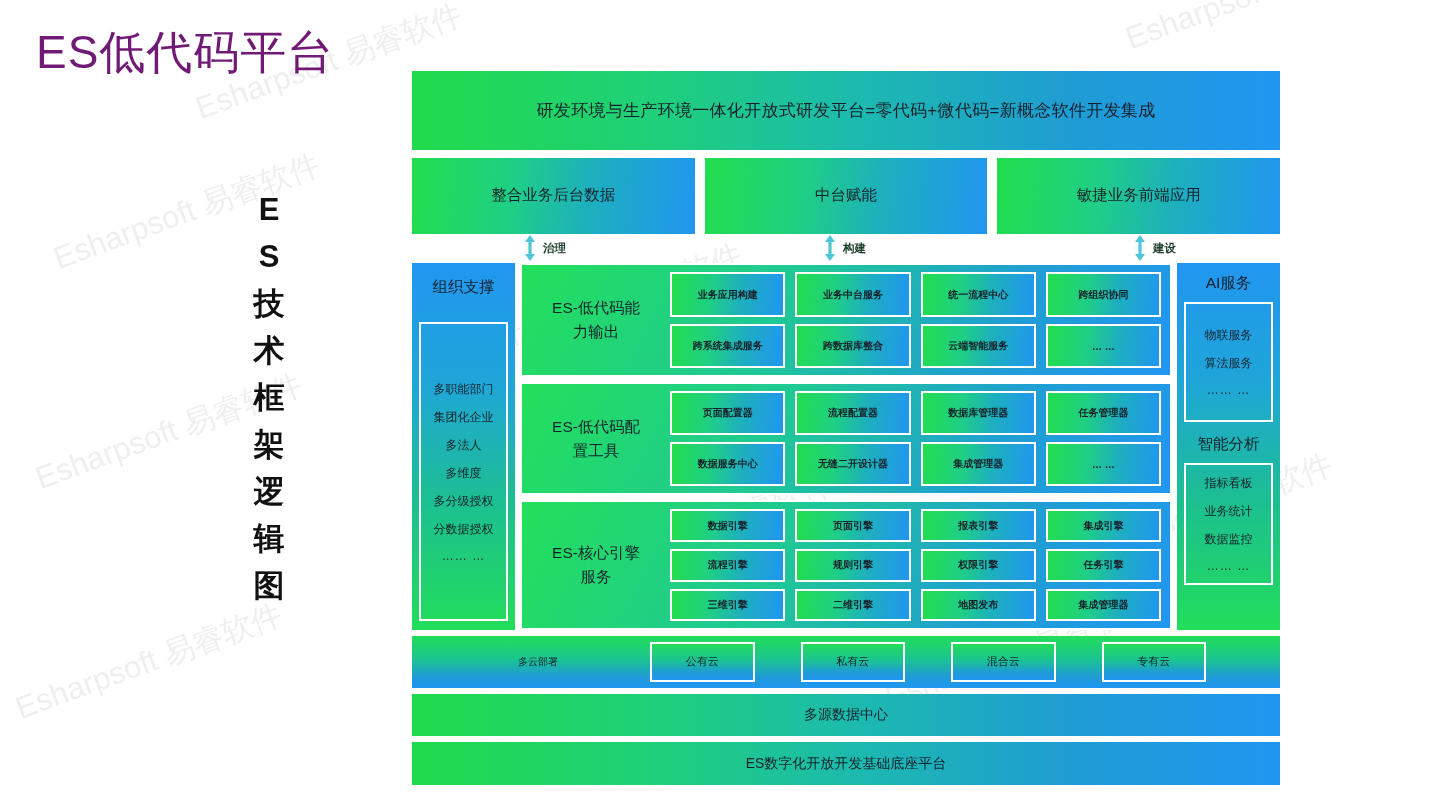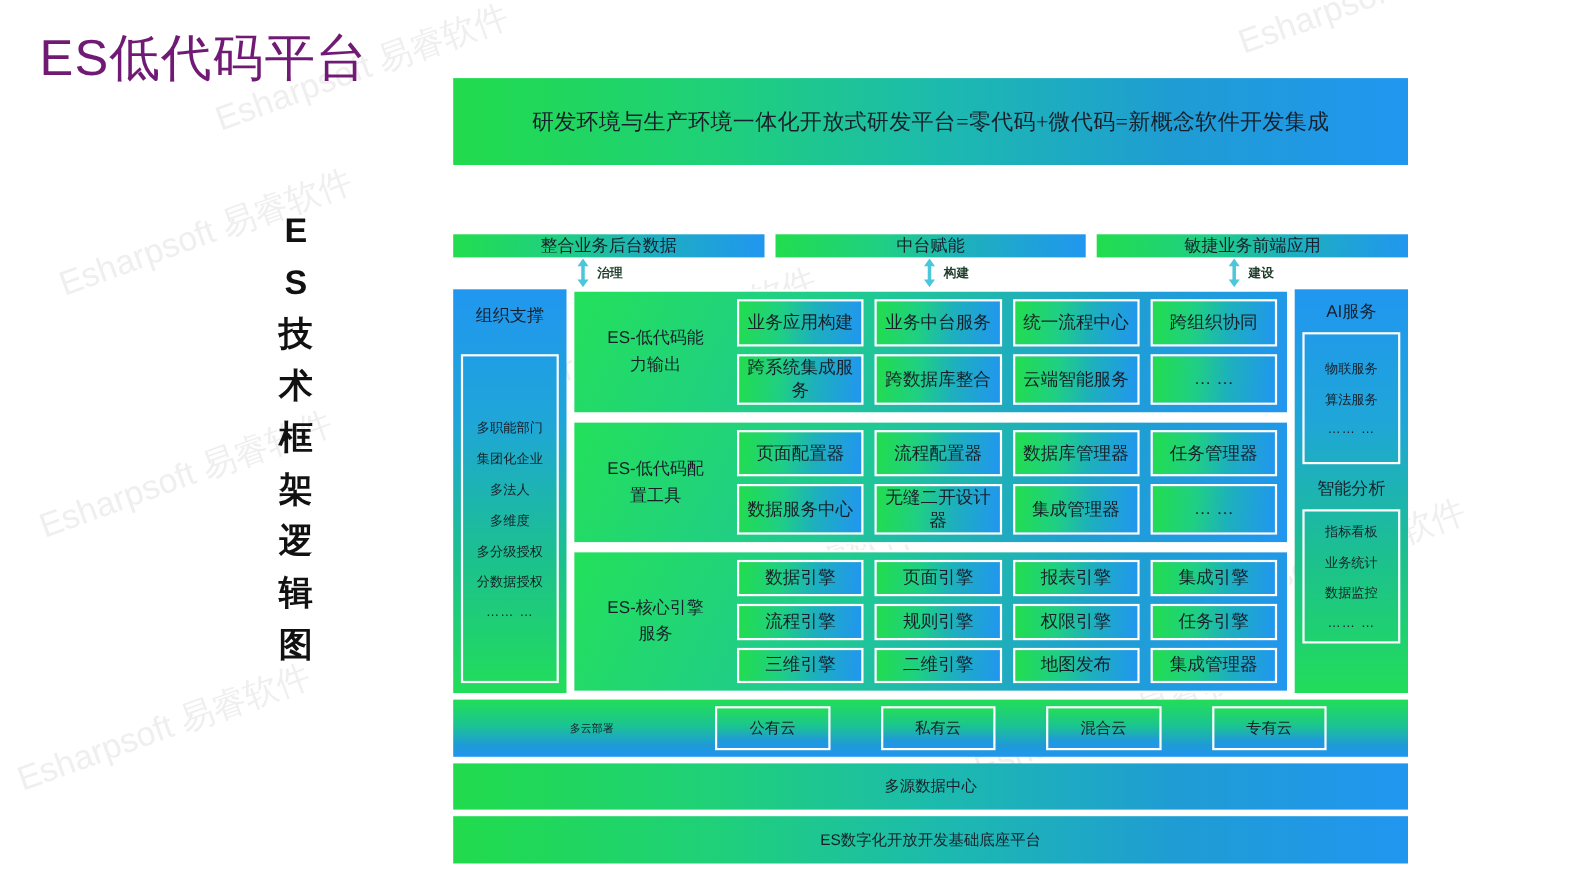--- a/index.html
+++ b/index.html
@@ -58,25 +58,25 @@
   .gr-h { background: linear-gradient(90deg,#21db4c 0%, #1fd07a 28%, #1cb9b0 52%, #1f9cd4 76%, #2196f0 100%); }
   .gr-h2 { background: linear-gradient(95deg,#22dd4d 0%, #1fcf84 35%, #1db0bd 62%, #2196f0 100%); }
   .gr-v { background: linear-gradient(180deg,#22dd57 0%, #1bc492 45%, #1f9ad8 80%, #2196f0 100%); }
   .gr-diag { background: linear-gradient(118deg,#23e05a 0%, #1fc895 40%, #1f9fd2 72%, #2196f0 100%); }
   .gr-blue { background: linear-gradient(180deg,#2196f0 0%, #1fa6d8 33%, #1cc08f 66%, #22dd5a 100%); }
 
   
   #headline {
     height: 81px; width: 100%;
     display:flex; align-items:center; justify-content:center;
-    color:#17202a; font-size:20px; letter-spacing:.3px;font-family:Liberation Serif, serif;
-  }
-
-  
-  #pillars { margin-top: 8px; height: 79px; display: flex; gap: 10px; align-items: flex-end; }
+    color:#17202a; font-size:17px; letter-spacing:.3px;
+  }
+
+  
+  #pillars { margin-top: 8px; height: 79px; display: flex; gap: 10px; }
   .pillar {
     flex: 1; display:flex; align-items:center; justify-content:center;
     color:#17202a; font-size:15.5px;
   }
 
   
   #arrow-row { height: 30px; position: relative; }
   .arrow-group {
     position: absolute; top: 1px;
     display: flex; align-items: center; gap: 7px;
@@ -119,42 +119,42 @@
     width: 148px; flex: none;
     display:flex; align-items:center; justify-content:center;
     text-align:center; font-size: 15.5px; color:#17202a;
     line-height: 1.55; padding: 0 6px;
   }
   .band-grid { flex: 1; display:flex; flex-direction:column; gap: 7px; }
   .band-row { flex: 1; display: flex; gap: 10px; }
   .cell {
     flex: 1; border: 2px solid #ffffff;
     display:flex; align-items:center; justify-content:center;
-    font-size: 16px; color:#17202a; text-align:center;
+    font-size: 10px; color:#17202a; text-align:center;font-weight:bold;
   }
 
   #ai-col { justify-content: flex-start; padding-top: 8px; }
   #ai-col .side-head { padding-top: 2px; }
   .ai-box { flex: none; height: 120px; }
   .ai-box-2 { flex: none; height: 122px; }
   .spacer-sm { height: 10px; }
 
   
   #cloud-row {
     margin-top: 6px; height: 53px; display:flex; align-items:center;
     padding: 0 14px; gap: 0;
   }
   #cloud-title {
     width: 224px; text-align:center; font-size: 10px; color:#17202a;
   }
   .cloud-cells { flex:1; display:flex; gap: 46px; padding-right: 60px; }
   .cloud-cell {
     flex:1; height: 40px; border: 2px solid #ffffff;
     display:flex; align-items:center; justify-content:center;
-    font-size: 14px; color:#17202a;
+    font-size: 11px; color:#17202a;
   }
   #datacenter-row, #base-row {
     margin-top: 6px; height: 44px;
     display:flex; align-items:center; justify-content:center;
     font-size: 14px; color:#17202a;
   }
 </style>
 </head>
 <body>
 
@@ -196,29 +196,29 @@
 
     <div id="arrow-row">
       <div class="arrow-group" style="left:112px;">
         <span class="arrow-glyph">
           <svg width="12" height="26" viewBox="0 0 12 26">
               <path d="M6 0 L11 7 H7.6 V19 H11 L6 26 L1 19 H4.4 V7 H1 Z" fill="#4cc6d9"></path>
             </svg>
         </span>
         <span class="arrow-label">治理</span>
       </div>
-      <div class="arrow-group" style="left:427px;text-align:center;">
+      <div class="arrow-group" style="left:412px;text-align:center;">
         <span class="arrow-glyph">
           <svg width="12" height="26" viewBox="0 0 12 26">
               <path d="M6 0 L11 7 H7.6 V19 H11 L6 26 L1 19 H4.4 V7 H1 Z" fill="#4cc6d9"></path>
             </svg>
         </span>
         <span class="arrow-label">构建</span>
       </div>
-      <div class="arrow-group" style="left:704px;">
+      <div class="arrow-group" style="left:722px;">
         <span class="arrow-glyph">
           <svg width="12" height="26" viewBox="0 0 12 26">
               <path d="M6 0 L11 7 H7.6 V19 H11 L6 26 L1 19 H4.4 V7 H1 Z" fill="#4cc6d9"></path>
             </svg>
         </span>
         <span class="arrow-label">建设</span>
       </div>
     </div>
 
     <div id="middle">

